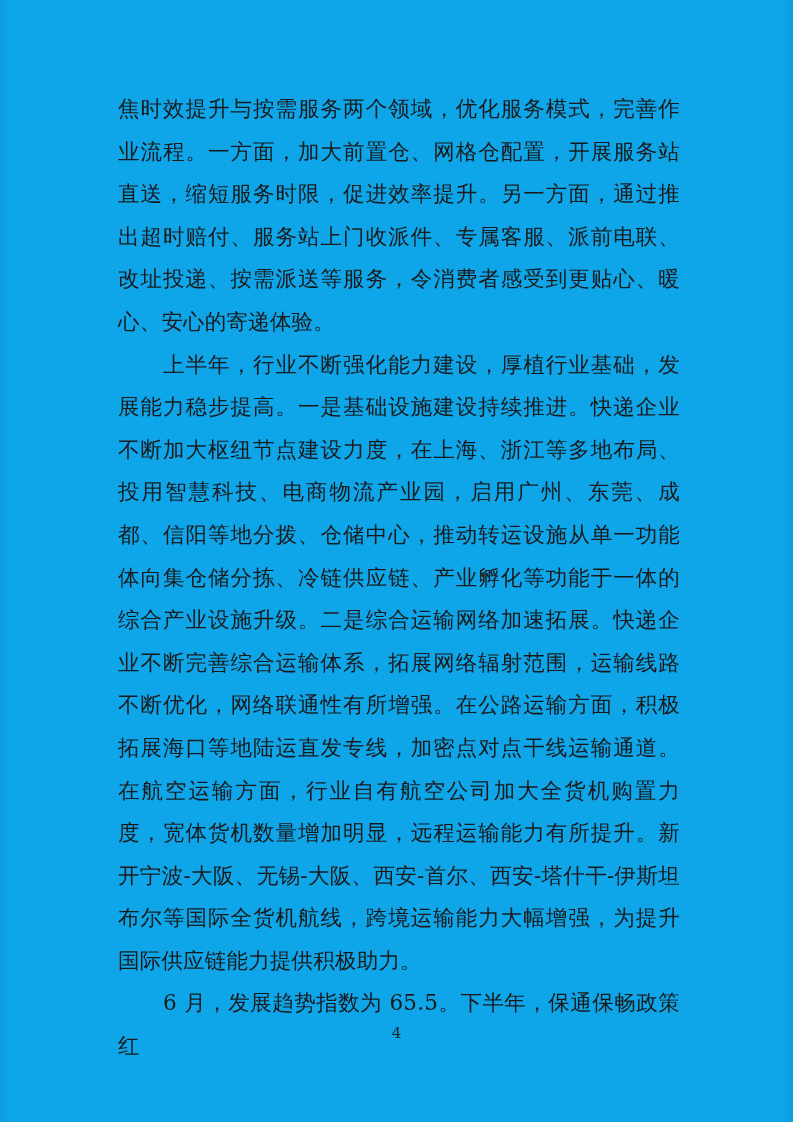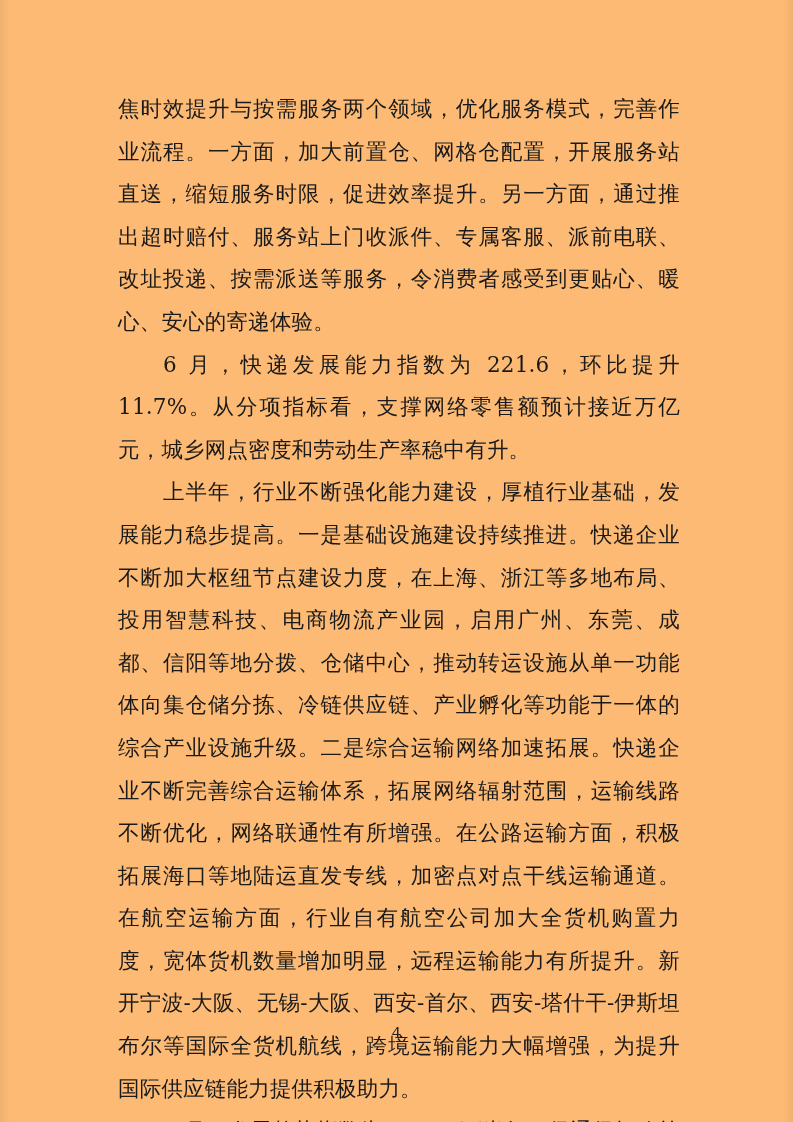--- a/index.html
+++ b/index.html
@@ -6,21 +6,21 @@
     margin: 0;
     padding: 0;
     background: #8a8a8a;
   }
   body {
     font-family: "DejaVu Sans", "Liberation Sans", sans-serif;
   }
   .page {
     width: 793px;
     height: 1122px;
-    background: #fdba74;
+    background: #0ea5e9;
     position: relative;
     margin: 0 auto;
     box-sizing: border-box;
     overflow: hidden;
   }
   .content {
     position: absolute;
     left: 118px;
     top: 88px;
     width: 562px;
@@ -70,19 +70,18 @@
 </style>
 </head>
 <body>
 
 <div class="page">
   <div class="scan-edge-left"></div>
   <div class="scan-edge-right"></div>
 
   <div class="content">
     <p class="para" id="para-1"><span>焦时效提升与按需服务两个领域，优化服务模式，完善作业流程。一方面，加大前置仓、网格仓配置，开展服务站直送，缩短服务时限，促进效率提升。另一方面，通过推出超时赔付、服务站上门收派件、专属客服、派前电联、改址投递、按需派送等服务，令消费者感受到更贴心、暖心、安心的寄递体验。</span></p>
-    <p class="para indent" id="para-2"><span>6 月，快递发展能力指数为 221.6，环比提升 11.7%。从分项指标看，支撑网络零售额预计接近万亿元，城乡网点密度和劳动生产率稳中有升。</span></p>
     <p class="para indent" id="para-3"><span>上半年，行业不断强化能力建设，厚植行业基础，发展能力稳步提高。</span><span class="bold">一是基础设施建设持续推进。</span><span>快递企业不断加大枢纽节点建设力度，在上海、浙江等多地布局、投用智慧科技、电商物流产业园，启用广州、东莞、成都、信阳等地分拨、仓储中心，推动转运设施从单一功能体向集仓储分拣、冷链供应链、产业孵化等功能于一体的综合产业设施升级。</span><span class="bold">二是综合运输网络加速拓展。</span><span>快递企业不断完善综合运输体系，拓展网络辐射范围，运输线路不断优化，网络联通性有所增强。在公路运输方面，积极拓展海口等地陆运直发专线，加密点对点干线运输通道。在航空运输方面，行业自有航空公司加大全货机购置力度，宽体货机数量增加明显，远程运输能力有所提升。新开宁波-大阪、无锡-大阪、西安-首尔、西安-塔什干-伊斯坦布尔等国际全货机航线，跨境运输能力大幅增强，为提升国际供应链能力提供积极助力。</span></p>
     <p class="para indent" id="para-4"><span>6 月，发展趋势指数为 65.5。下半年，保通保畅政策红</span></p>
   </div>
 
   <div class="page-number">4</div>
 </div>
 
 </body></html>

